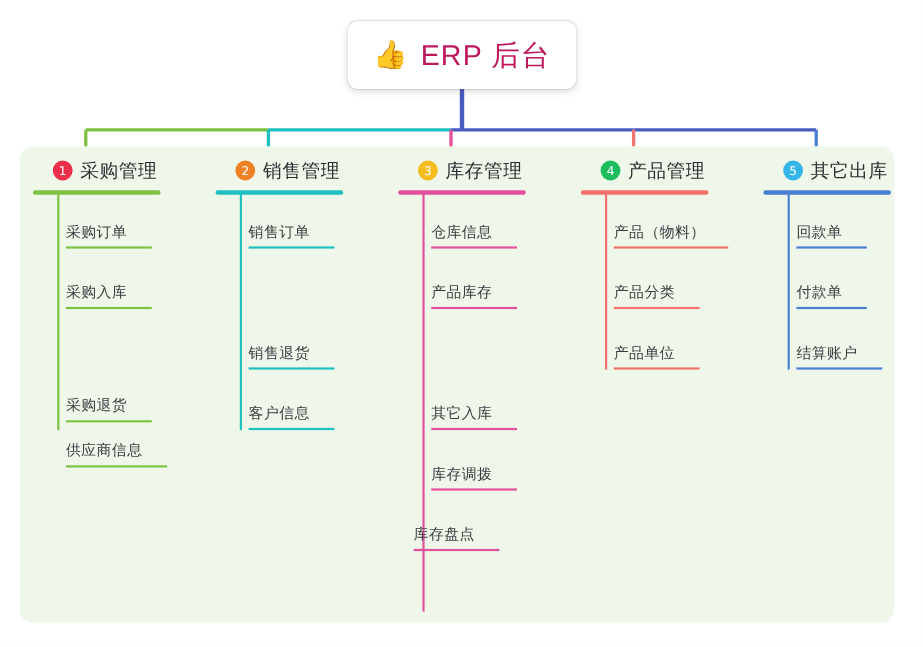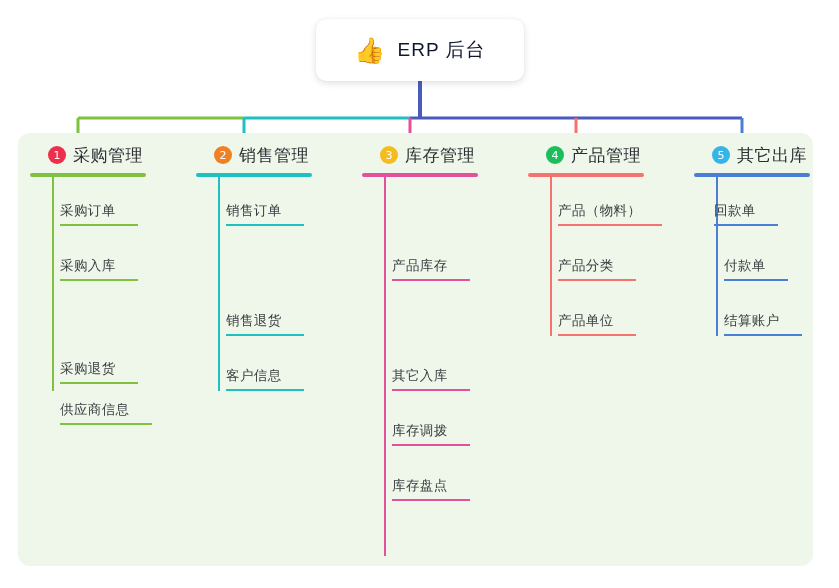--- a/index.html
+++ b/index.html
@@ -19,22 +19,22 @@
     width:208px; height:62px;
     background:#ffffff;
     border-radius:10px;
     box-shadow:0 2px 7px rgba(0,0,0,0.13), 0 0 1px rgba(0,0,0,0.10);
     display:flex;align-items:center;justify-content:center;
     gap:12px;
     box-sizing:border-box;
   }
   .title-emoji{font-size:25px;line-height:1;}
   .title-text{
-    font-size:19px;
-    color:#0f172a;
+    font-size:26px;
+    color:#be185d;
     letter-spacing:1px;
     white-space:nowrap;
   }
 
   
   svg.links{position:absolute;left:0;top:0;width:839px;height:588px;pointer-events:none;}
 
   
   .panel{
     position:absolute;
@@ -163,33 +163,37 @@
           <div class="leaf-rule" style="width: 78px; background: rgb(30, 192, 192);"></div>
         </div>
       </div>
       <div class="branch" style="left: 362px; width: 150px;">
         <div class="branch-head">
           <span class="badge" style="background: rgb(245, 188, 32);">3</span>
           <span class="branch-title">库存管理</span>
         </div>
         <div class="head-rule" style="top: 31px; width: 116px; background: rgb(227, 80, 155);"></div>
         <div class="spine" style="left: 22px; top: 34px; height: 380px; background: rgb(227, 80, 155);"></div>
+        <div class="leaf" style="left: 30px; top: 54px; width: 78px;">
+          <span class="leaf-label">仓库信息</span>
+          <div class="leaf-rule" style="width: 78px; background: rgb(227, 80, 155);"></div>
+        </div>
         <div class="leaf" style="left: 30px; top: 109px; width: 78px;">
           <span class="leaf-label">产品库存</span>
           <div class="leaf-rule" style="width: 78px; background: rgb(227, 80, 155);"></div>
         </div>
         <div class="leaf" style="left: 30px; top: 219px; width: 78px;">
           <span class="leaf-label">其它入库</span>
           <div class="leaf-rule" style="width: 78px; background: rgb(227, 80, 155);"></div>
         </div>
         <div class="leaf" style="left: 30px; top: 274px; width: 78px;">
           <span class="leaf-label">库存调拨</span>
           <div class="leaf-rule" style="width: 78px; background: rgb(227, 80, 155);"></div>
         </div>
-        <div class="leaf" style="left: 30px; top: 329px; width: 78px;">
+        <div class="leaf" style="left: 14px; top: 329px; width: 78px;">
           <span class="leaf-label">库存盘点</span>
           <div class="leaf-rule" style="width: 78px; background: rgb(227, 80, 155);"></div>
         </div>
       </div>
       <div class="branch" style="left: 528px; width: 150px;">
         <div class="branch-head">
           <span class="badge" style="background: rgb(28, 189, 92);">4</span>
           <span class="branch-title">产品管理</span>
         </div>
         <div class="head-rule" style="top: 31px; width: 116px; background: rgb(244, 115, 110);"></div>
@@ -207,21 +211,21 @@
           <div class="leaf-rule" style="width: 78px; background: rgb(244, 115, 110);"></div>
         </div>
       </div>
       <div class="branch" style="left: 694px; width: 150px;">
         <div class="branch-head">
           <span class="badge" style="background: rgb(53, 180, 232);">5</span>
           <span class="branch-title">其它出库</span>
         </div>
         <div class="head-rule" style="top: 31px; width: 116px; background: rgb(74, 127, 212);"></div>
         <div class="spine" style="left: 22px; top: 34px; height: 160px; background: rgb(74, 127, 212);"></div>
-        <div class="leaf" style="left: 20px; top: 54px; width: 64px; text-align: right;">
+        <div class="leaf" style="left: 30px; top: 54px; width: 64px; text-align: right;">
           <span class="leaf-label">回款单</span>
           <div class="leaf-rule" style="width: 64px; background: rgb(74, 127, 212);"></div>
         </div>
         <div class="leaf" style="left: 30px; top: 109px; width: 64px;">
           <span class="leaf-label">付款单</span>
           <div class="leaf-rule" style="width: 64px; background: rgb(74, 127, 212);"></div>
         </div>
         <div class="leaf" style="left: 30px; top: 164px; width: 78px;">
           <span class="leaf-label">结算账户</span>
           <div class="leaf-rule" style="width: 78px; background: rgb(74, 127, 212);"></div>

